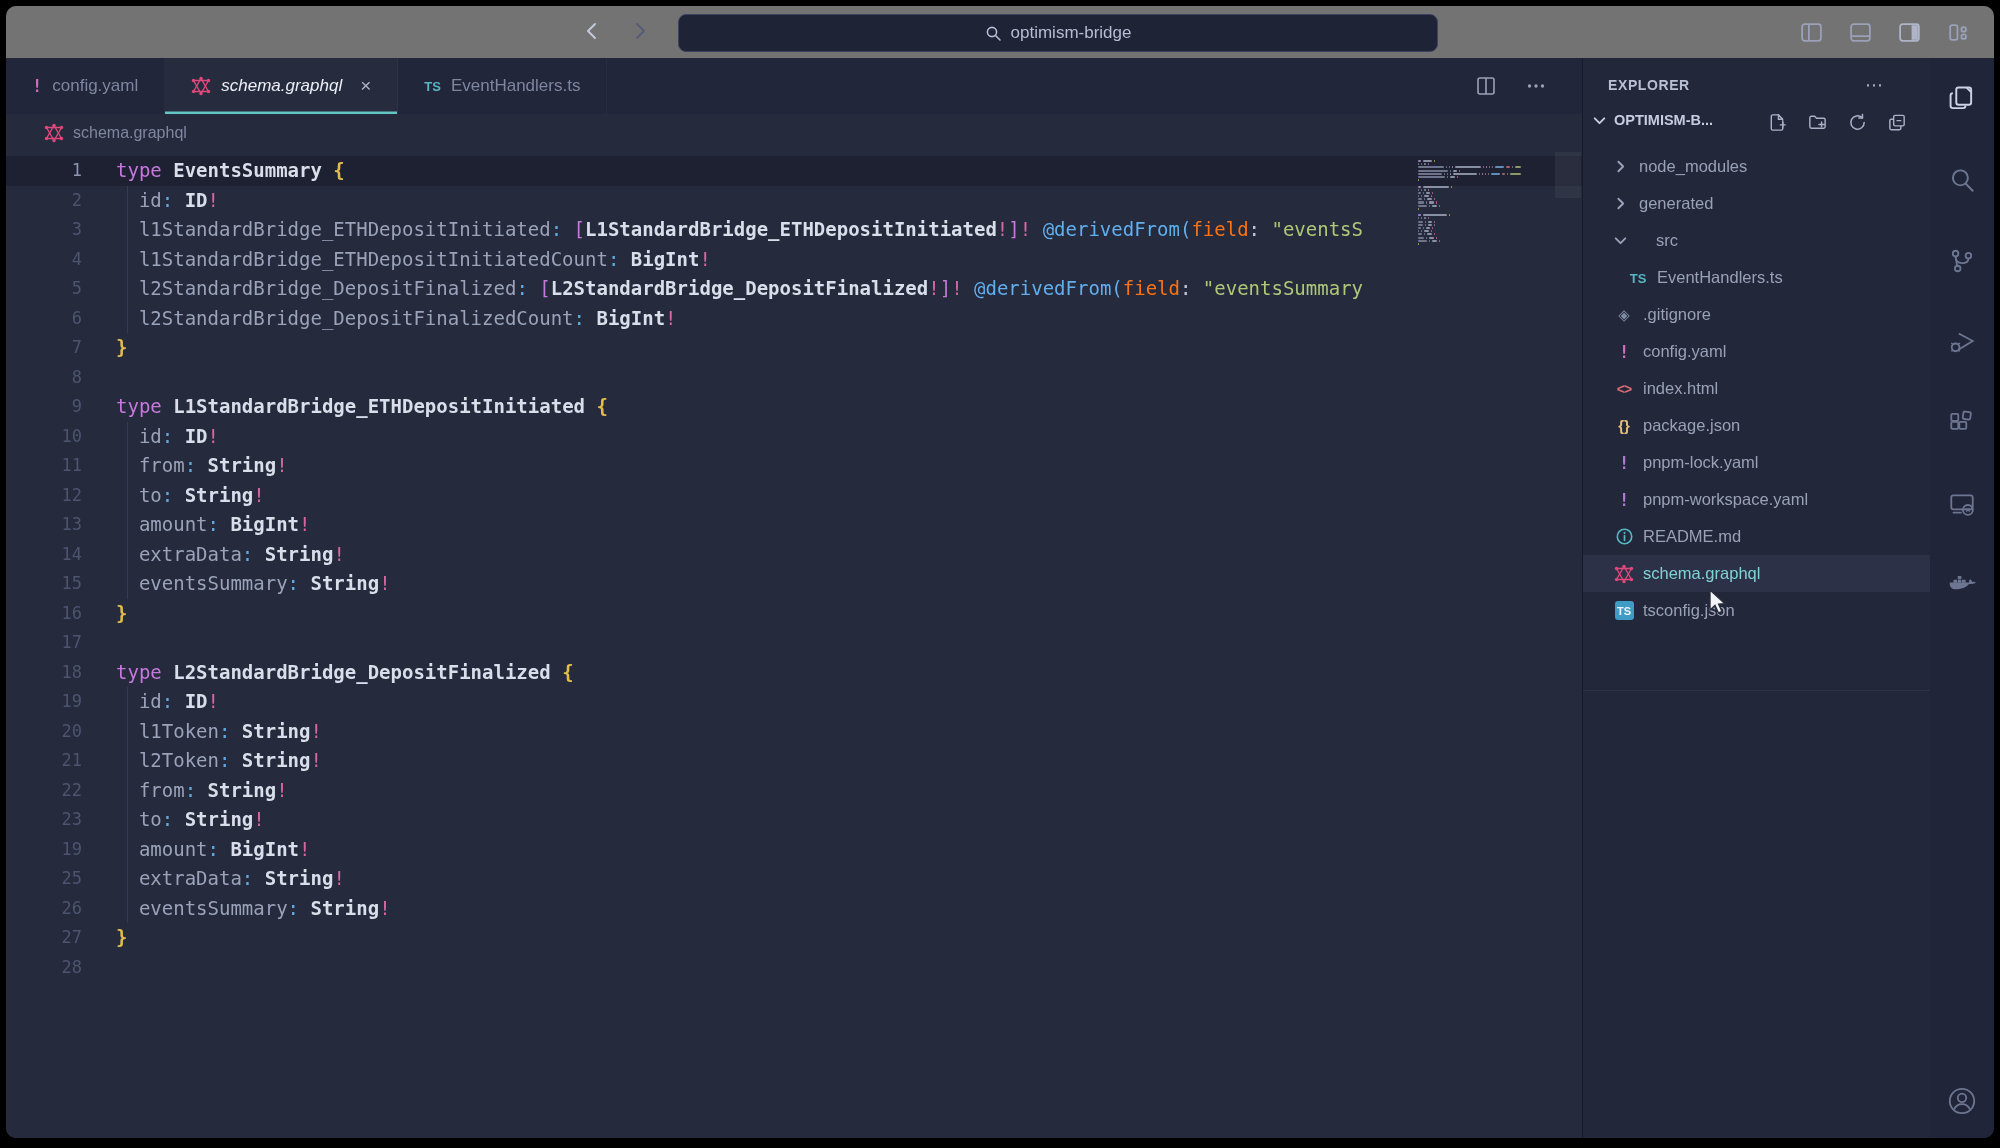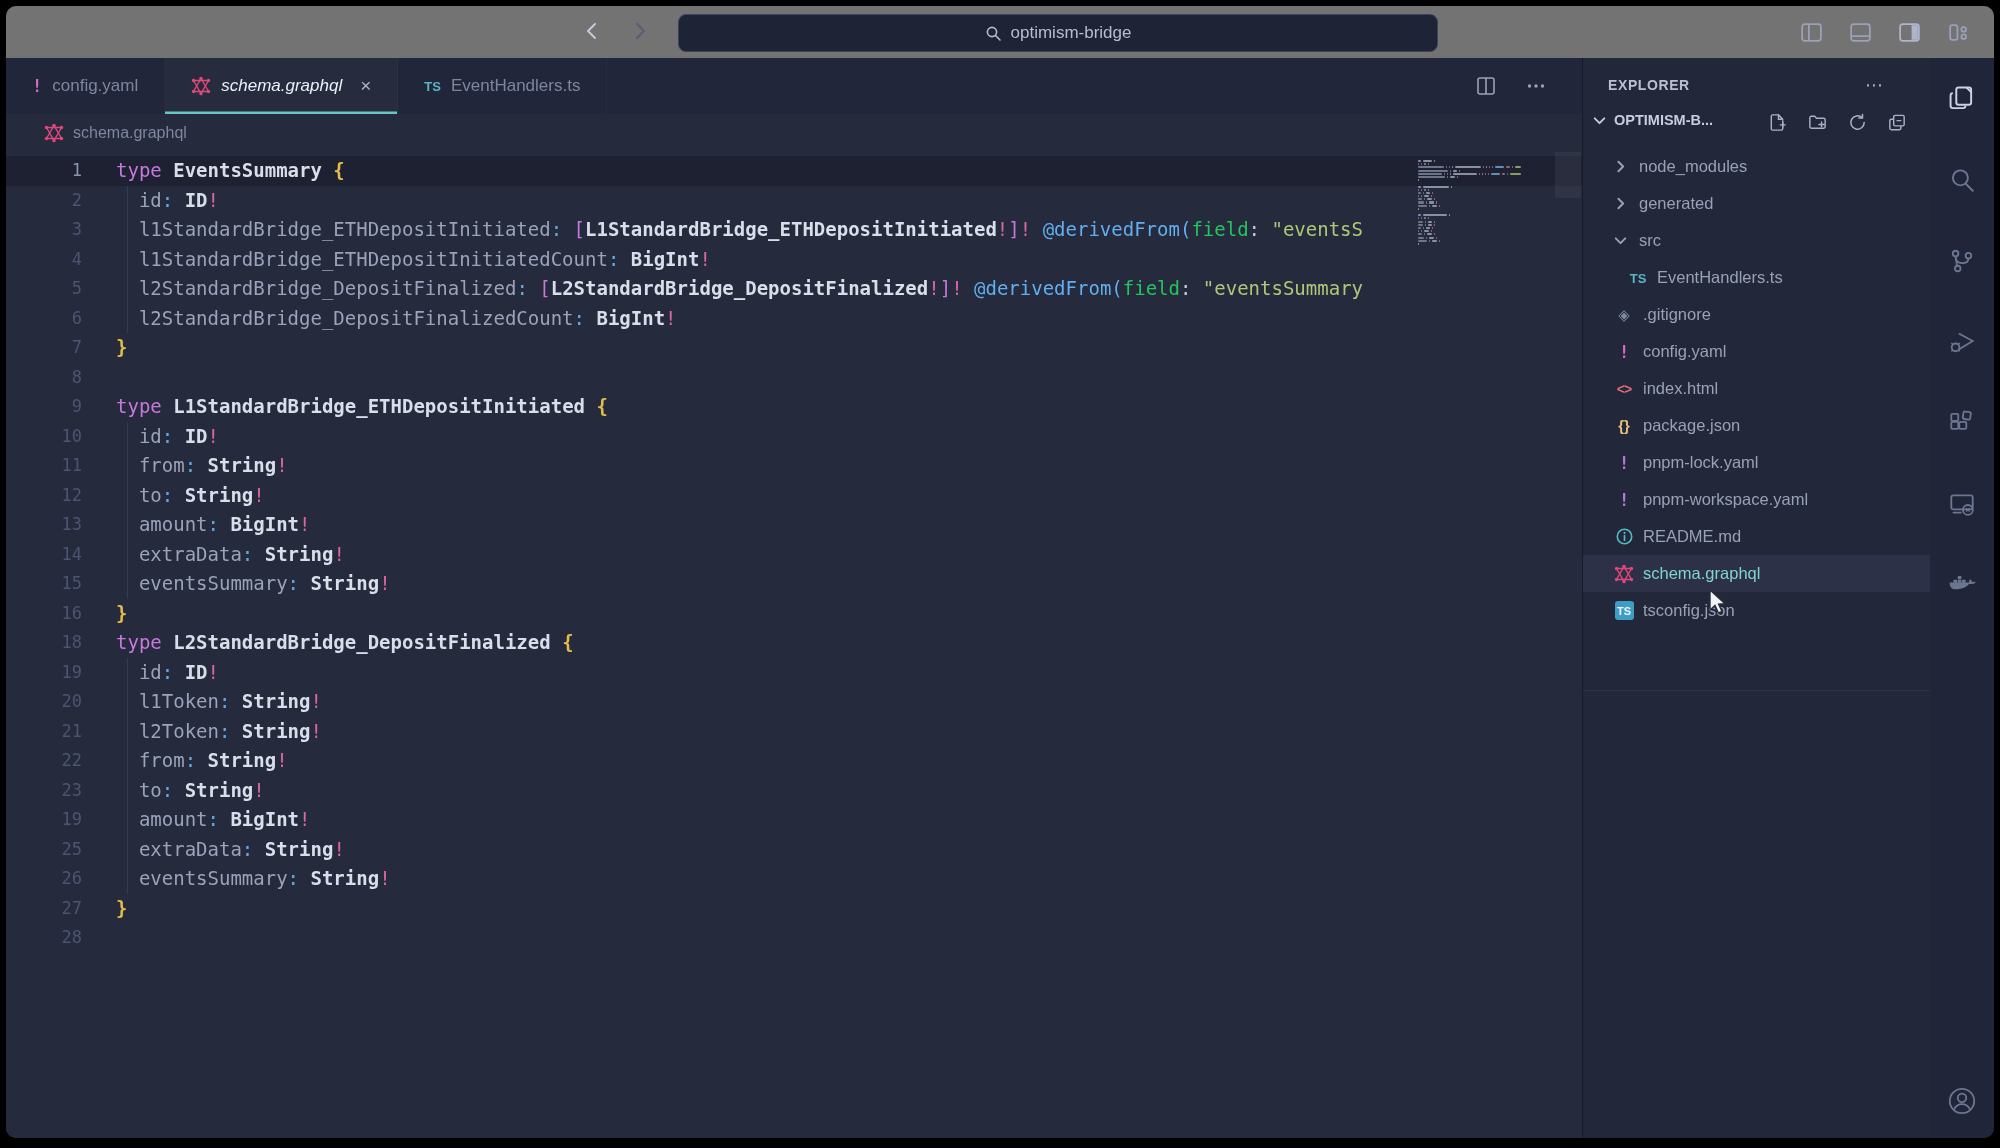--- a/index.html
+++ b/index.html
@@ -39,21 +39,21 @@
   .line.current .num{color:#8d95b0;}
   .line .guide{position:absolute;left:121px;top:0;bottom:0;border-left:1px solid #343b55;}
   .tk-kw{color:#c678dd;}
   .tk-typ{color:#d9deea;font-weight:bold;}
   .tk-fld{color:#9aa3ba;}
   .tk-col{color:#5fa8e0;}
   .tk-bang{color:#d966a4;}
   .tk-brace{color:#e2bd4a;font-weight:bold;}
   .tk-brk{color:#c678dd;}
   .tk-dir{color:#61afef;}
-  .tk-arg{color:#22c55e;text-align:right;}
+  .tk-arg{color:#f97316;text-align:right;}
   .tk-str{color:#aec878;}
   .tk-pln{color:#bfc5d4;}
   
   .minimap{position:absolute;top:8px;right:32px;width:132px;}
   .mrow{height:3.2px;display:flex;gap:2px;}
   .mrow div{height:2.1px;border-radius:1px;opacity:.85;}
   .scroll-slider{position:absolute;right:1px;top:0;width:26px;height:46px;background:rgba(255,255,255,.055);}
   
   .sidebar{width:347px;background:#22273a;border-left:1px solid #171b29;position:relative;
     color:#9aa1b8;flex:0 0 auto;}
@@ -223,20 +223,21 @@
             <div class="line"><span class="num">7</span><span class="tk-brace">}</span></div>
             <div class="line"><span class="num">8</span></div>
             <div class="line"><span class="num">9</span><span class="tk-kw">type </span><span class="tk-typ">L1StandardBridge_ETHDepositInitiated </span><span class="tk-brace">{</span></div>
             <div class="line"><span class="num">10</span><span class="guide"></span><span class="tk-fld">  id</span><span class="tk-col">:</span><span class="tk-typ"> ID</span><span class="tk-bang">!</span></div>
             <div class="line"><span class="num">11</span><span class="guide"></span><span class="tk-fld">  from</span><span class="tk-col">:</span><span class="tk-typ"> String</span><span class="tk-bang">!</span></div>
             <div class="line"><span class="num">12</span><span class="guide"></span><span class="tk-fld">  to</span><span class="tk-col">:</span><span class="tk-typ"> String</span><span class="tk-bang">!</span></div>
             <div class="line"><span class="num">13</span><span class="guide"></span><span class="tk-fld">  amount</span><span class="tk-col">:</span><span class="tk-typ"> BigInt</span><span class="tk-bang">!</span></div>
             <div class="line"><span class="num">14</span><span class="guide"></span><span class="tk-fld">  extraData</span><span class="tk-col">:</span><span class="tk-typ"> String</span><span class="tk-bang">!</span></div>
             <div class="line"><span class="num">15</span><span class="guide"></span><span class="tk-fld">  eventsSummary</span><span class="tk-col">:</span><span class="tk-typ"> String</span><span class="tk-bang">!</span></div>
             <div class="line"><span class="num">16</span><span class="tk-brace">}</span></div>
+            <div class="line"><span class="num">17</span></div>
             <div class="line"><span class="num">18</span><span class="tk-kw">type </span><span class="tk-typ">L2StandardBridge_DepositFinalized </span><span class="tk-brace">{</span></div>
             <div class="line"><span class="num">19</span><span class="guide"></span><span class="tk-fld">  id</span><span class="tk-col">:</span><span class="tk-typ"> ID</span><span class="tk-bang">!</span></div>
             <div class="line"><span class="num">20</span><span class="guide"></span><span class="tk-fld">  l1Token</span><span class="tk-col">:</span><span class="tk-typ"> String</span><span class="tk-bang">!</span></div>
             <div class="line"><span class="num">21</span><span class="guide"></span><span class="tk-fld">  l2Token</span><span class="tk-col">:</span><span class="tk-typ"> String</span><span class="tk-bang">!</span></div>
             <div class="line"><span class="num">22</span><span class="guide"></span><span class="tk-fld">  from</span><span class="tk-col">:</span><span class="tk-typ"> String</span><span class="tk-bang">!</span></div>
             <div class="line"><span class="num">23</span><span class="guide"></span><span class="tk-fld">  to</span><span class="tk-col">:</span><span class="tk-typ"> String</span><span class="tk-bang">!</span></div>
             <div class="line"><span class="num">19</span><span class="guide"></span><span class="tk-fld">  amount</span><span class="tk-col">:</span><span class="tk-typ"> BigInt</span><span class="tk-bang">!</span></div>
             <div class="line"><span class="num">25</span><span class="guide"></span><span class="tk-fld">  extraData</span><span class="tk-col">:</span><span class="tk-typ"> String</span><span class="tk-bang">!</span></div>
             <div class="line"><span class="num">26</span><span class="guide"></span><span class="tk-fld">  eventsSummary</span><span class="tk-col">:</span><span class="tk-typ"> String</span><span class="tk-bang">!</span></div>
             <div class="line"><span class="num">27</span><span class="tk-brace">}</span></div>
@@ -462,21 +463,21 @@
           <div class="trow" style="padding-left: 26px;">
             <span class="ticon">
               <span>
                 <svg width="17" height="17" viewBox="0 0 16 16" fill="none" stroke="#9aa1b8" stroke-width="1.8" stroke-linecap="round" stroke-linejoin="round">
                   <path d="M6 3.5 L10.5 8 L6 12.5"></path>
                 </svg>
               </span>
             </span>
             <span>generated</span>
           </div>
-          <div class="trow" style="padding-left: 26px;">
+          <div class="trow" style="padding-left: 26px; gap: 17px;">
             <span class="ticon">
               <span>
                 <svg width="17" height="17" viewBox="0 0 16 16" fill="none" stroke="#9aa1b8" stroke-width="1.8" stroke-linecap="round" stroke-linejoin="round">
                   <path d="M3.5 6 L8 10.5 L12.5 6"></path>
                 </svg>
               </span>
             </span>
             <span>src</span>
           </div>
           <div class="trow" style="padding-left: 44px;">

